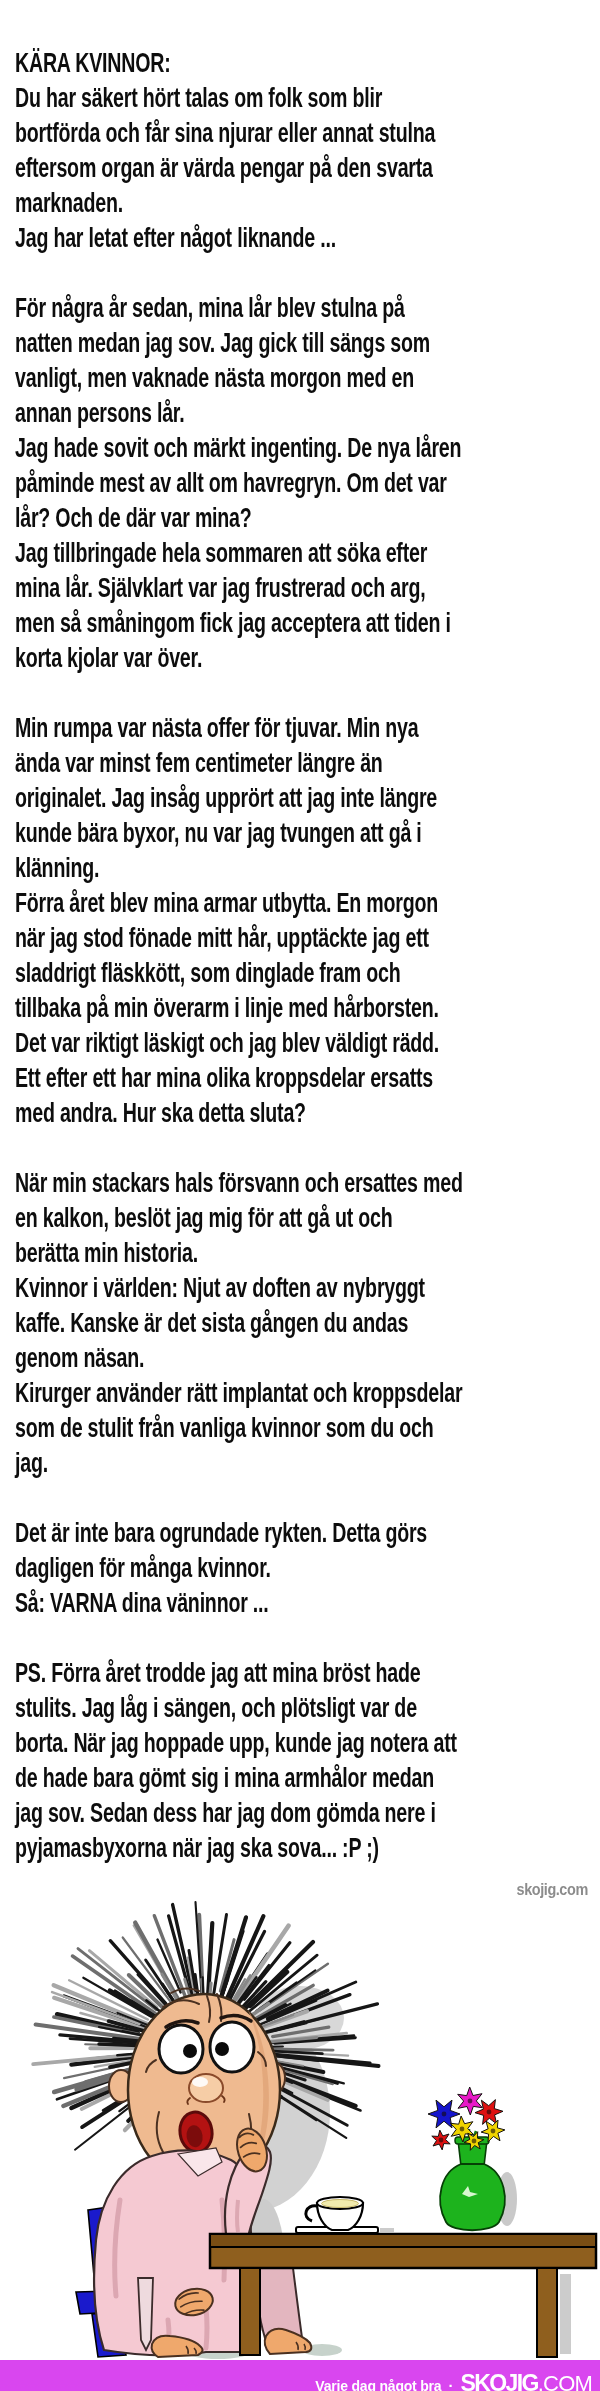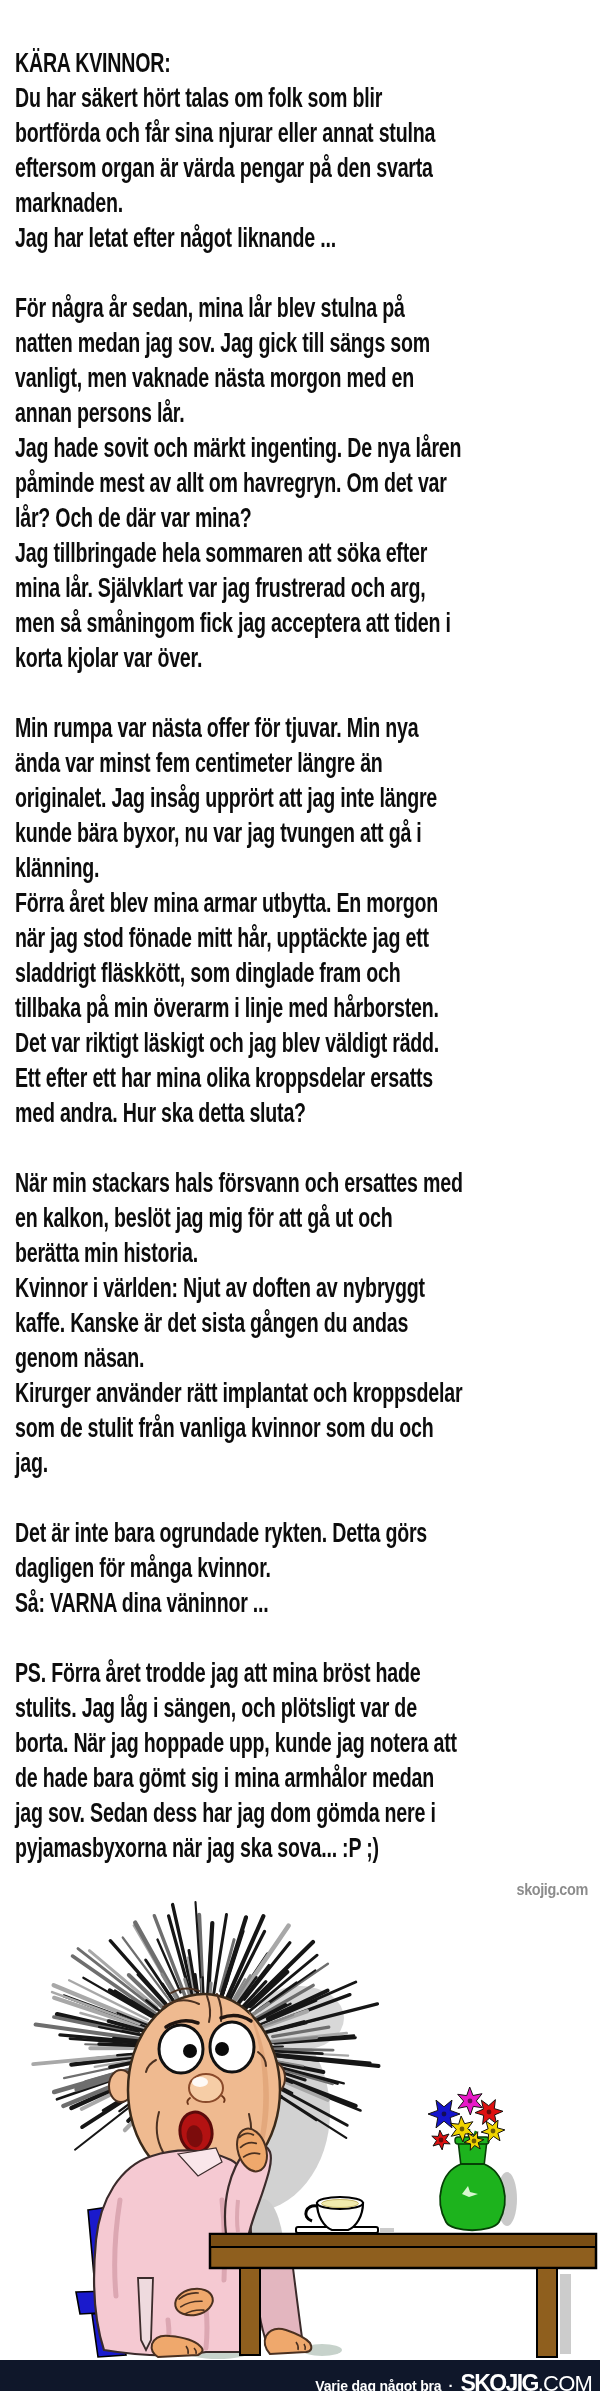--- a/index.html
+++ b/index.html
@@ -17,21 +17,21 @@
   }
   .watermark{
     position:absolute;top:1880px;right:12px;
     font-weight:bold;font-size:17px;letter-spacing:-0.5px;
     color:#8c8c8c;
     transform:scaleX(0.85);transform-origin:100% 0;
   }
   .cartoon-wrap{position:absolute;left:0;top:1900px;width:600px;height:460px;}
   .footer-bar{
     position:absolute;left:0;bottom:0;width:600px;height:31px;
-    background:#0f172a;display:flex;align-items:baseline;
+    background:#d946ef;display:flex;align-items:baseline;
     justify-content:flex-end;padding-right:8px;box-sizing:border-box;
     color:#ffffff;
   }
   .footer-bar .tagline{font-weight:bold;font-size:14px;letter-spacing:-0.2px;line-height:31px;}
   .footer-bar .sep{font-weight:bold;font-size:15px;margin:0 7px;line-height:31px;}
   .footer-bar .brand{font-weight:bold;font-size:23px;letter-spacing:-1.6px;line-height:31px;margin-top:8px;}
   .footer-bar .brand-suffix{font-weight:normal;font-size:22px;letter-spacing:-0.8px;line-height:31px;margin-top:8px;}
 </style>
 </head>
 <body>

